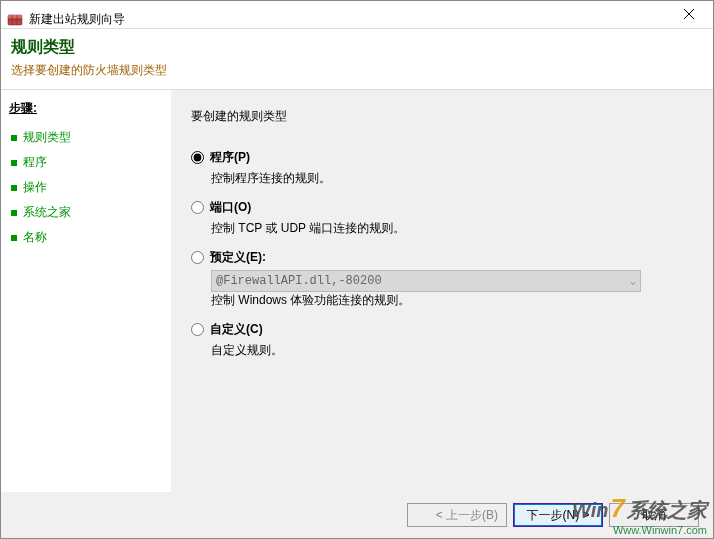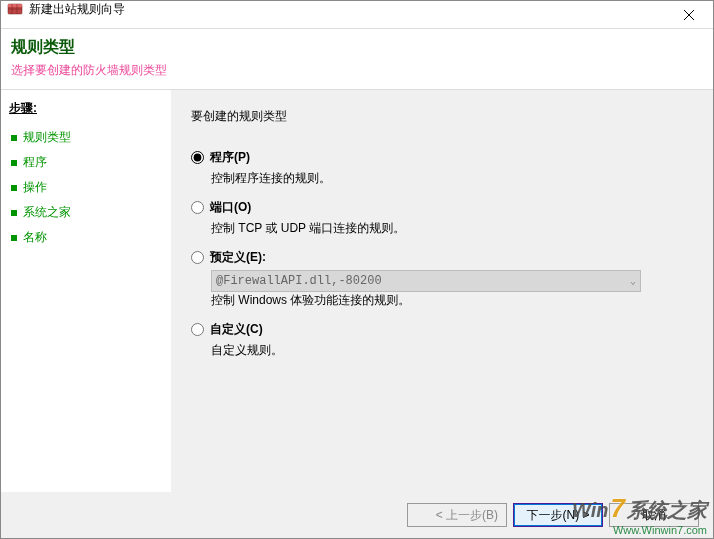--- a/index.html
+++ b/index.html
@@ -17,21 +17,21 @@
     width: 714px; height: 539px;
     border: 1px solid #888;
     background: #fff;
     display: flex;
     flex-direction: column;
     position: relative;
   }
   .titlebar {
     height: 28px;
     display: flex;
-    align-items: flex-start;
+    align-items: flex-end;
     padding: 0 4px 0 6px;
     border-bottom: 1px solid #ddd;
   }
   .titlebar .icon {
     width: 16px; height: 16px;
     display: inline-flex; align-items: center; justify-content: center;
     margin-right: 6px;
   }
   .titlebar .title { flex: 1; font-size: 12px; }
   .titlebar .close {
@@ -43,21 +43,21 @@
     background: #fff;
     padding: 8px 10px 10px 10px;
     border-bottom: 1px solid #ddd;
   }
   .header h1 {
     margin: 0 0 4px 0;
     font-size: 16px;
     font-weight: bold;
     color: #0a5a0a;
   }
-  .header .subtitle { font-size: 12px; color: #ec4899; }
+  .header .subtitle { font-size: 12px; color: #a16207; }
   .body {
     flex: 1;
     display: flex;
     overflow: hidden;
   }
   .sidebar {
     width: 170px;
     background: #fff;
     padding: 10px 8px;
   }

